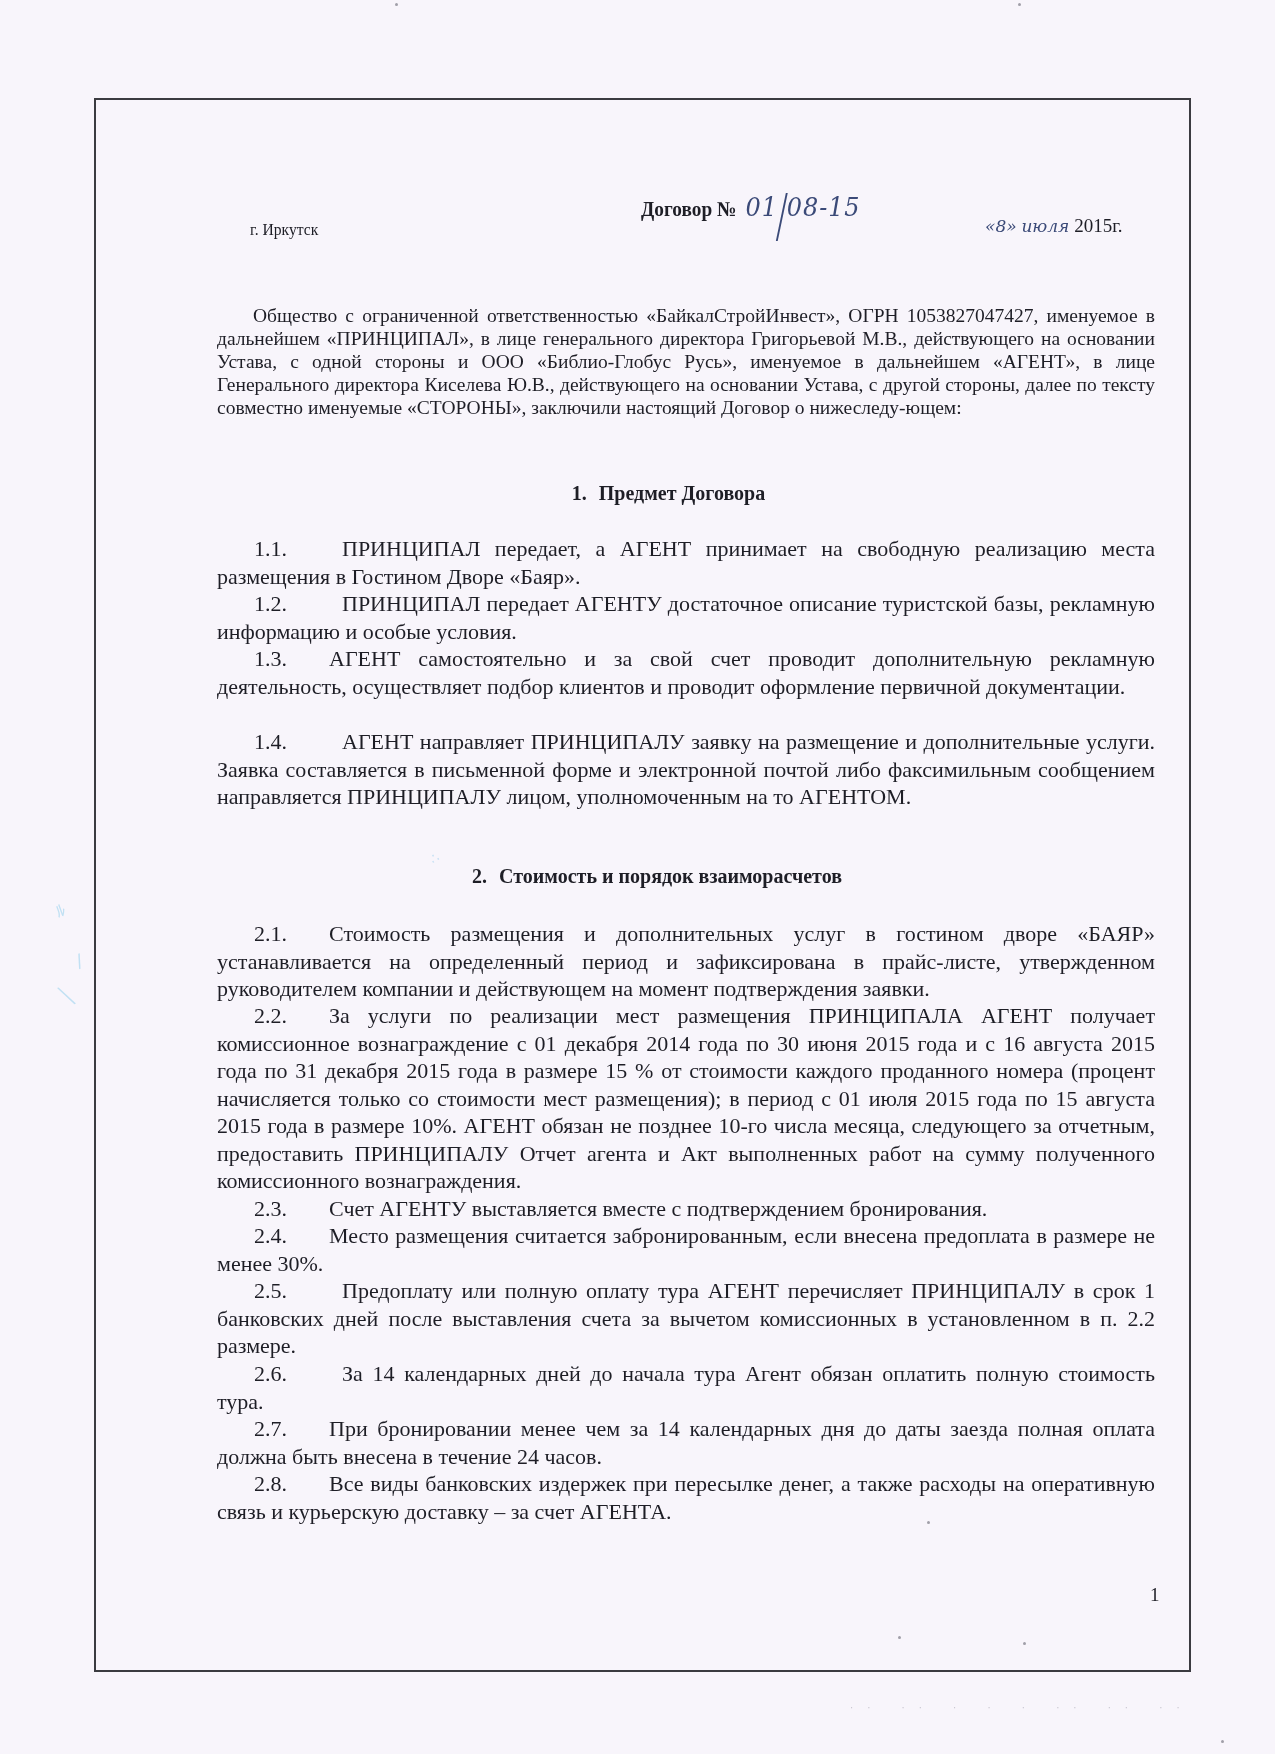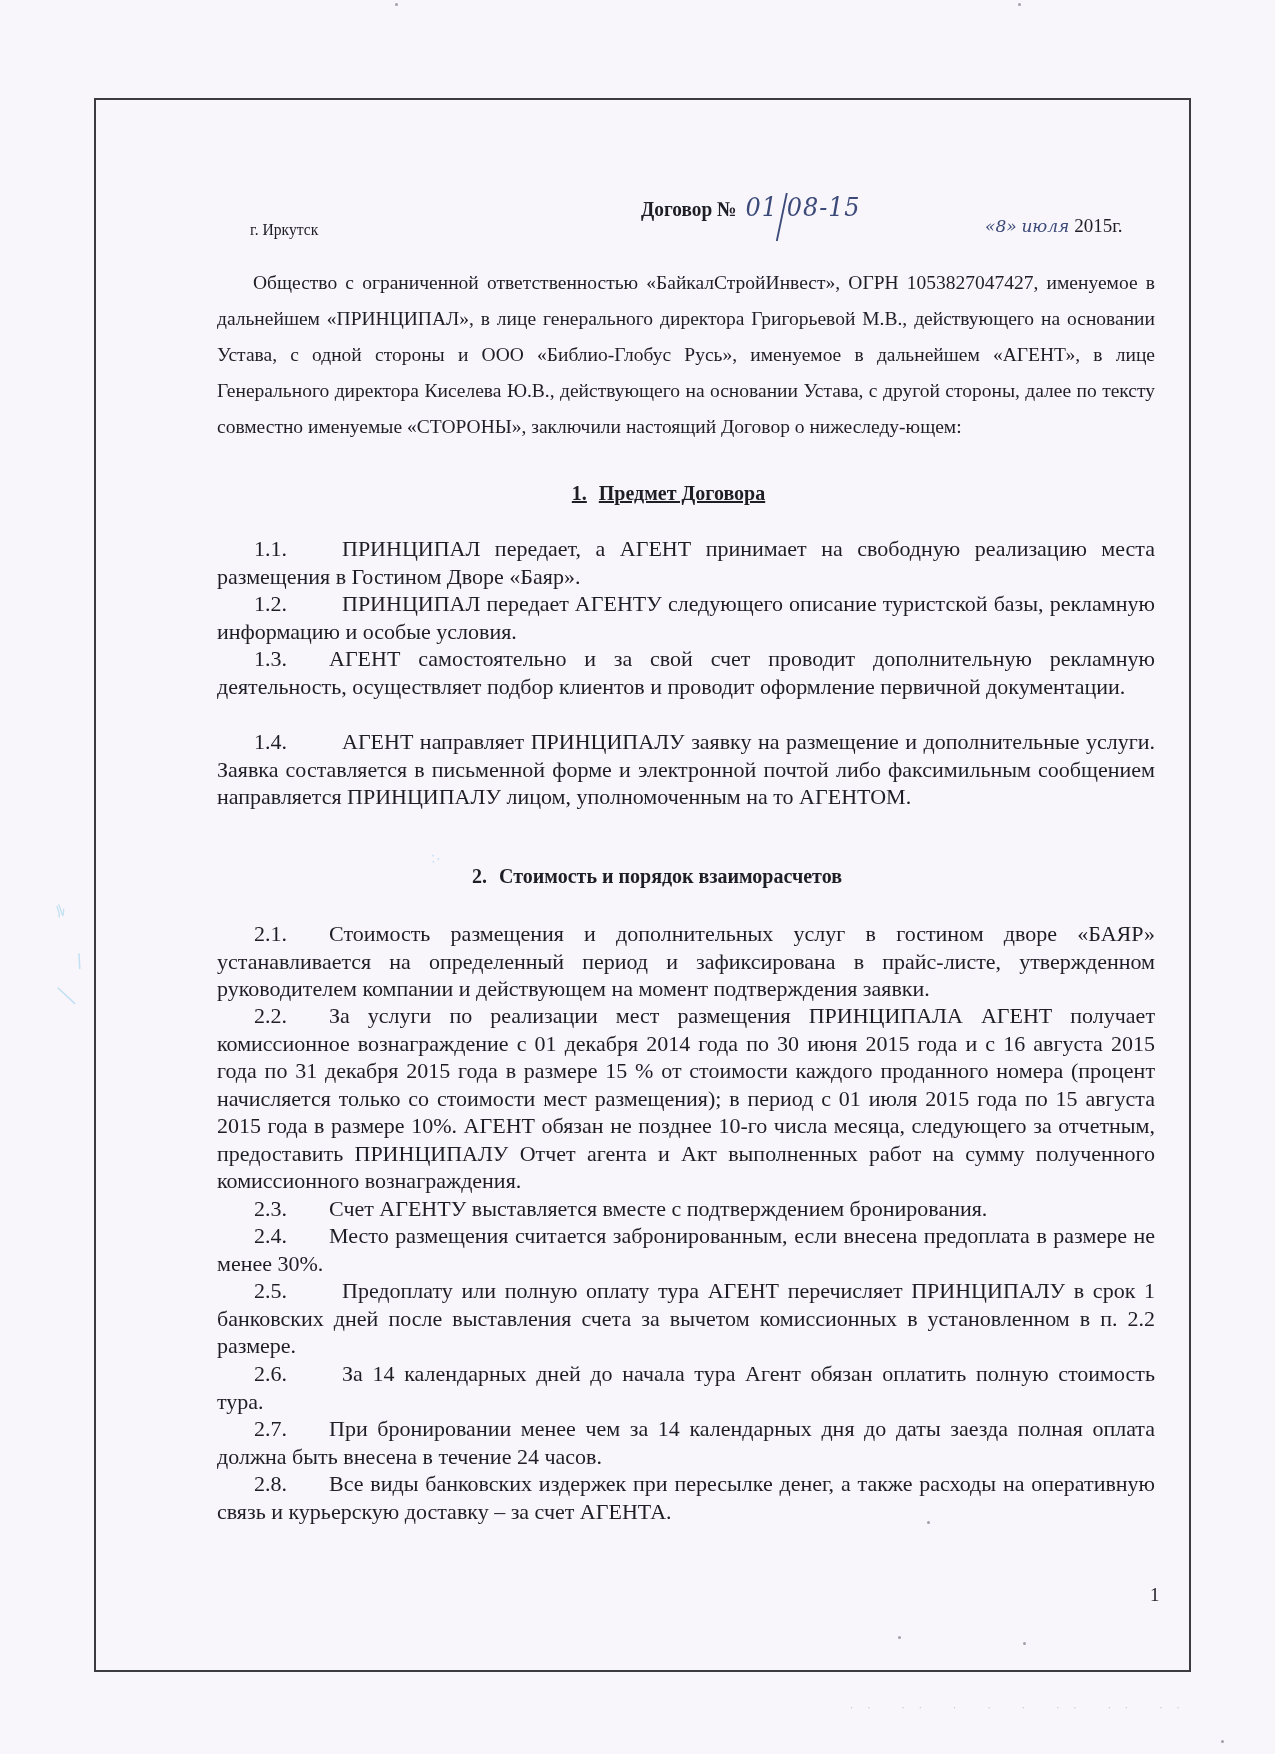--- a/index.html
+++ b/index.html
@@ -103,39 +103,40 @@
       font-family: "DejaVu Serif", serif;
       color: #3b4a78;
       font-size: 17px;
     }
 
     .body-text {
       position: absolute;
       left: 217px;
       width: 938px;
       font-size: 19.5px;
-      line-height: 36px;
+      line-height: 23px;
       text-align: justify;
+      margin-top: 39px;
     }
     .intro {
       top: 265px;
       text-indent: 36px;
     }
     .section-heading {
       position: absolute;
       left: 0;
       width: 1275px;
       text-align: center;
       font-weight: bold;
       font-size: 20px;
     }
     .section-heading .num {
       margin-right: 12px;
     }
-    .sec1-heading { top: 482px; padding-left: 62px; box-sizing: border-box; text-decoration: underline; }
+    .sec1-heading { top: 482px; padding-left: 62px; box-sizing: border-box; }
     .sec2-heading { top: 865px; padding-left: 39px; box-sizing: border-box; }
 
     .clause {
       position: absolute;
       left: 217px;
       width: 938px;
       font-size: 22px;
       line-height: 27.5px;
       text-align: justify;
     }
@@ -200,21 +201,21 @@
 <div class="body-text intro">Общество с ограниченной ответственностью «БайкалСтройИнвест», ОГРН 1053827047427, именуемое в дальнейшем «ПРИНЦИПАЛ», в лице генерального директора Григорьевой М.В., действующего на основании Устава, с одной стороны и ООО «Библио-Глобус Русь», именуемое в дальнейшем «АГЕНТ», в лице Генерального директора Киселева Ю.В., действующего на основании Устава, с другой стороны, далее по тексту совместно именуемые «СТОРОНЫ», заключили настоящий Договор о нижеследу-ющем:</div>
 
 <div class="section-heading sec1-heading">
   <span class="num">1.</span><span>Предмет Договора</span>
 </div>
 
 <div class="clause" style="top:535px;">
   <span class="cnum cnum-wide">1.1.</span><span>ПРИНЦИПАЛ передает, а АГЕНТ принимает на свободную реализацию места размещения в Гостином Дворе «Баяр».</span>
 </div>
 <div class="clause" style="top:590px;">
-  <span class="cnum cnum-wide">1.2.</span><span>ПРИНЦИПАЛ передает АГЕНТУ следующего описание туристской базы, рекламную информацию и особые условия.</span>
+  <span class="cnum cnum-wide">1.2.</span><span>ПРИНЦИПАЛ передает АГЕНТУ достаточное описание туристской базы, рекламную информацию и особые условия.</span>
 </div>
 <div class="clause" style="top:645px;">
   <span class="cnum">1.3.</span><span>АГЕНТ самостоятельно и за свой счет проводит дополнительную рекламную деятельность, осуществляет подбор клиентов и проводит оформление первичной документации.</span>
 </div>
 <div class="clause" style="top:728px;">
   <span class="cnum cnum-wide">1.4.</span><span>АГЕНТ направляет ПРИНЦИПАЛУ заявку на размещение и дополнительные услуги. Заявка составляется в письменной форме и электронной почтой либо факсимильным сообщением направляется ПРИНЦИПАЛУ лицом, уполномоченным на то АГЕНТОМ.</span>
 </div>
 
 <div class="section-heading sec2-heading">
   <span class="num">2.</span><span>Стоимость и порядок взаиморасчетов</span>

